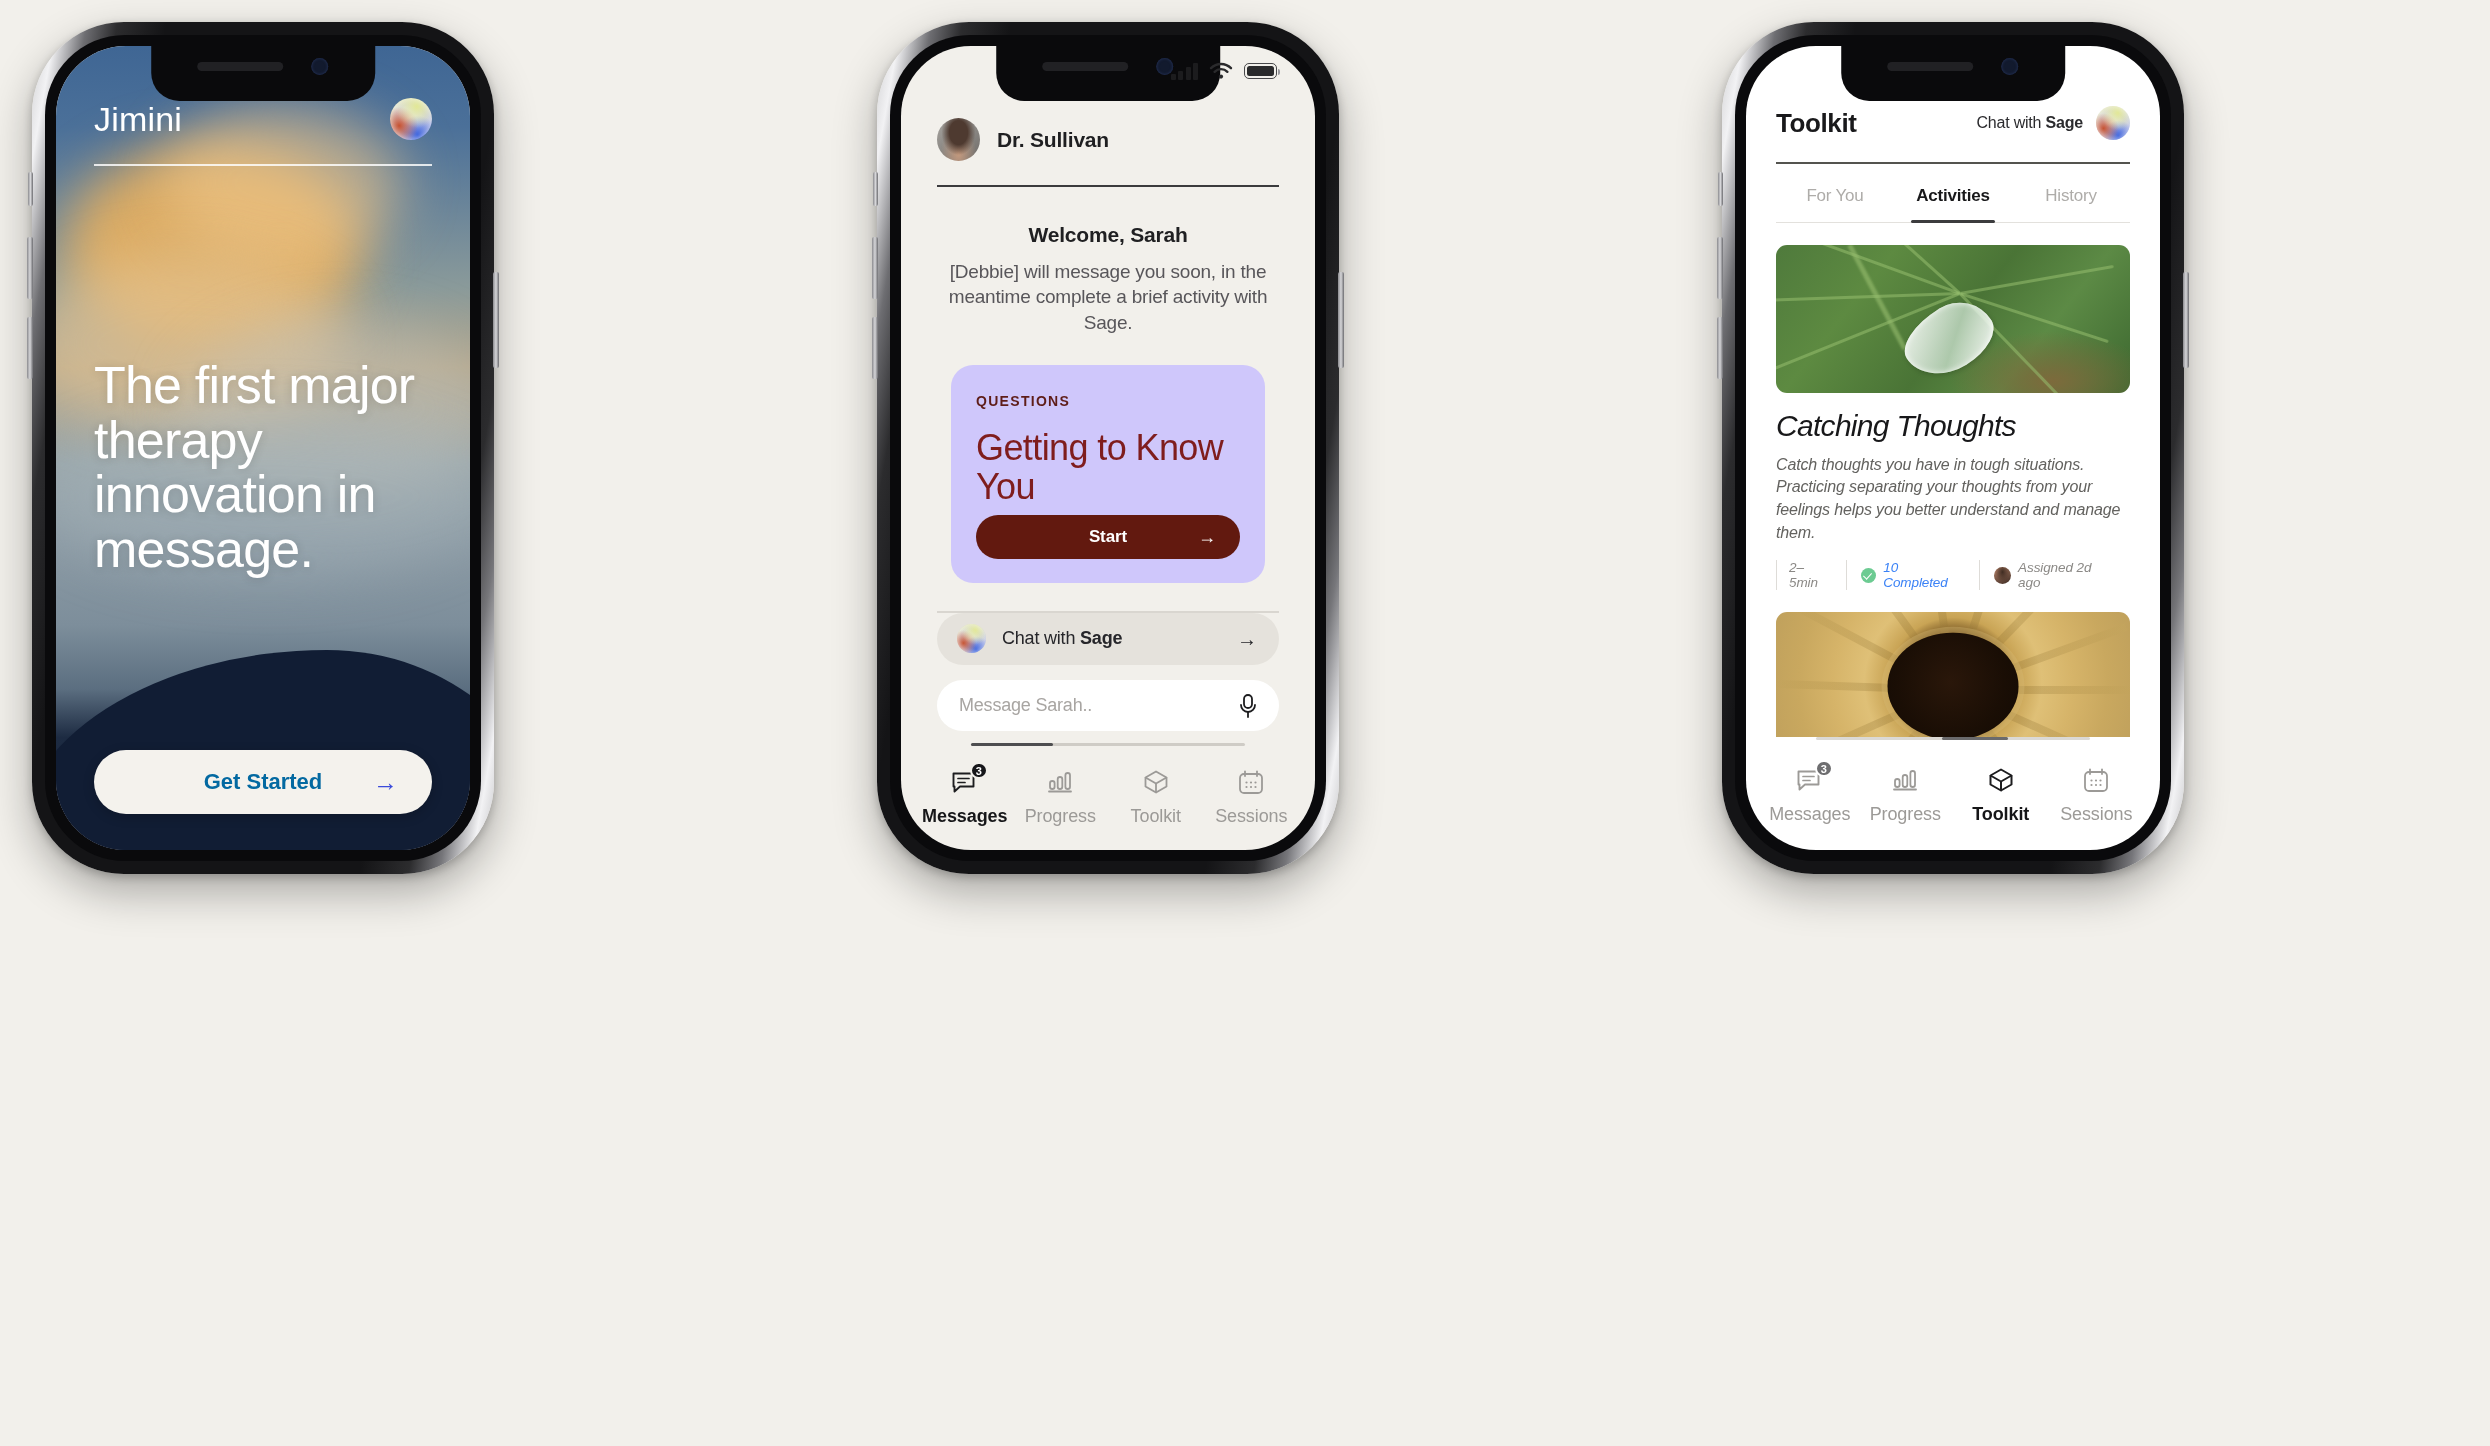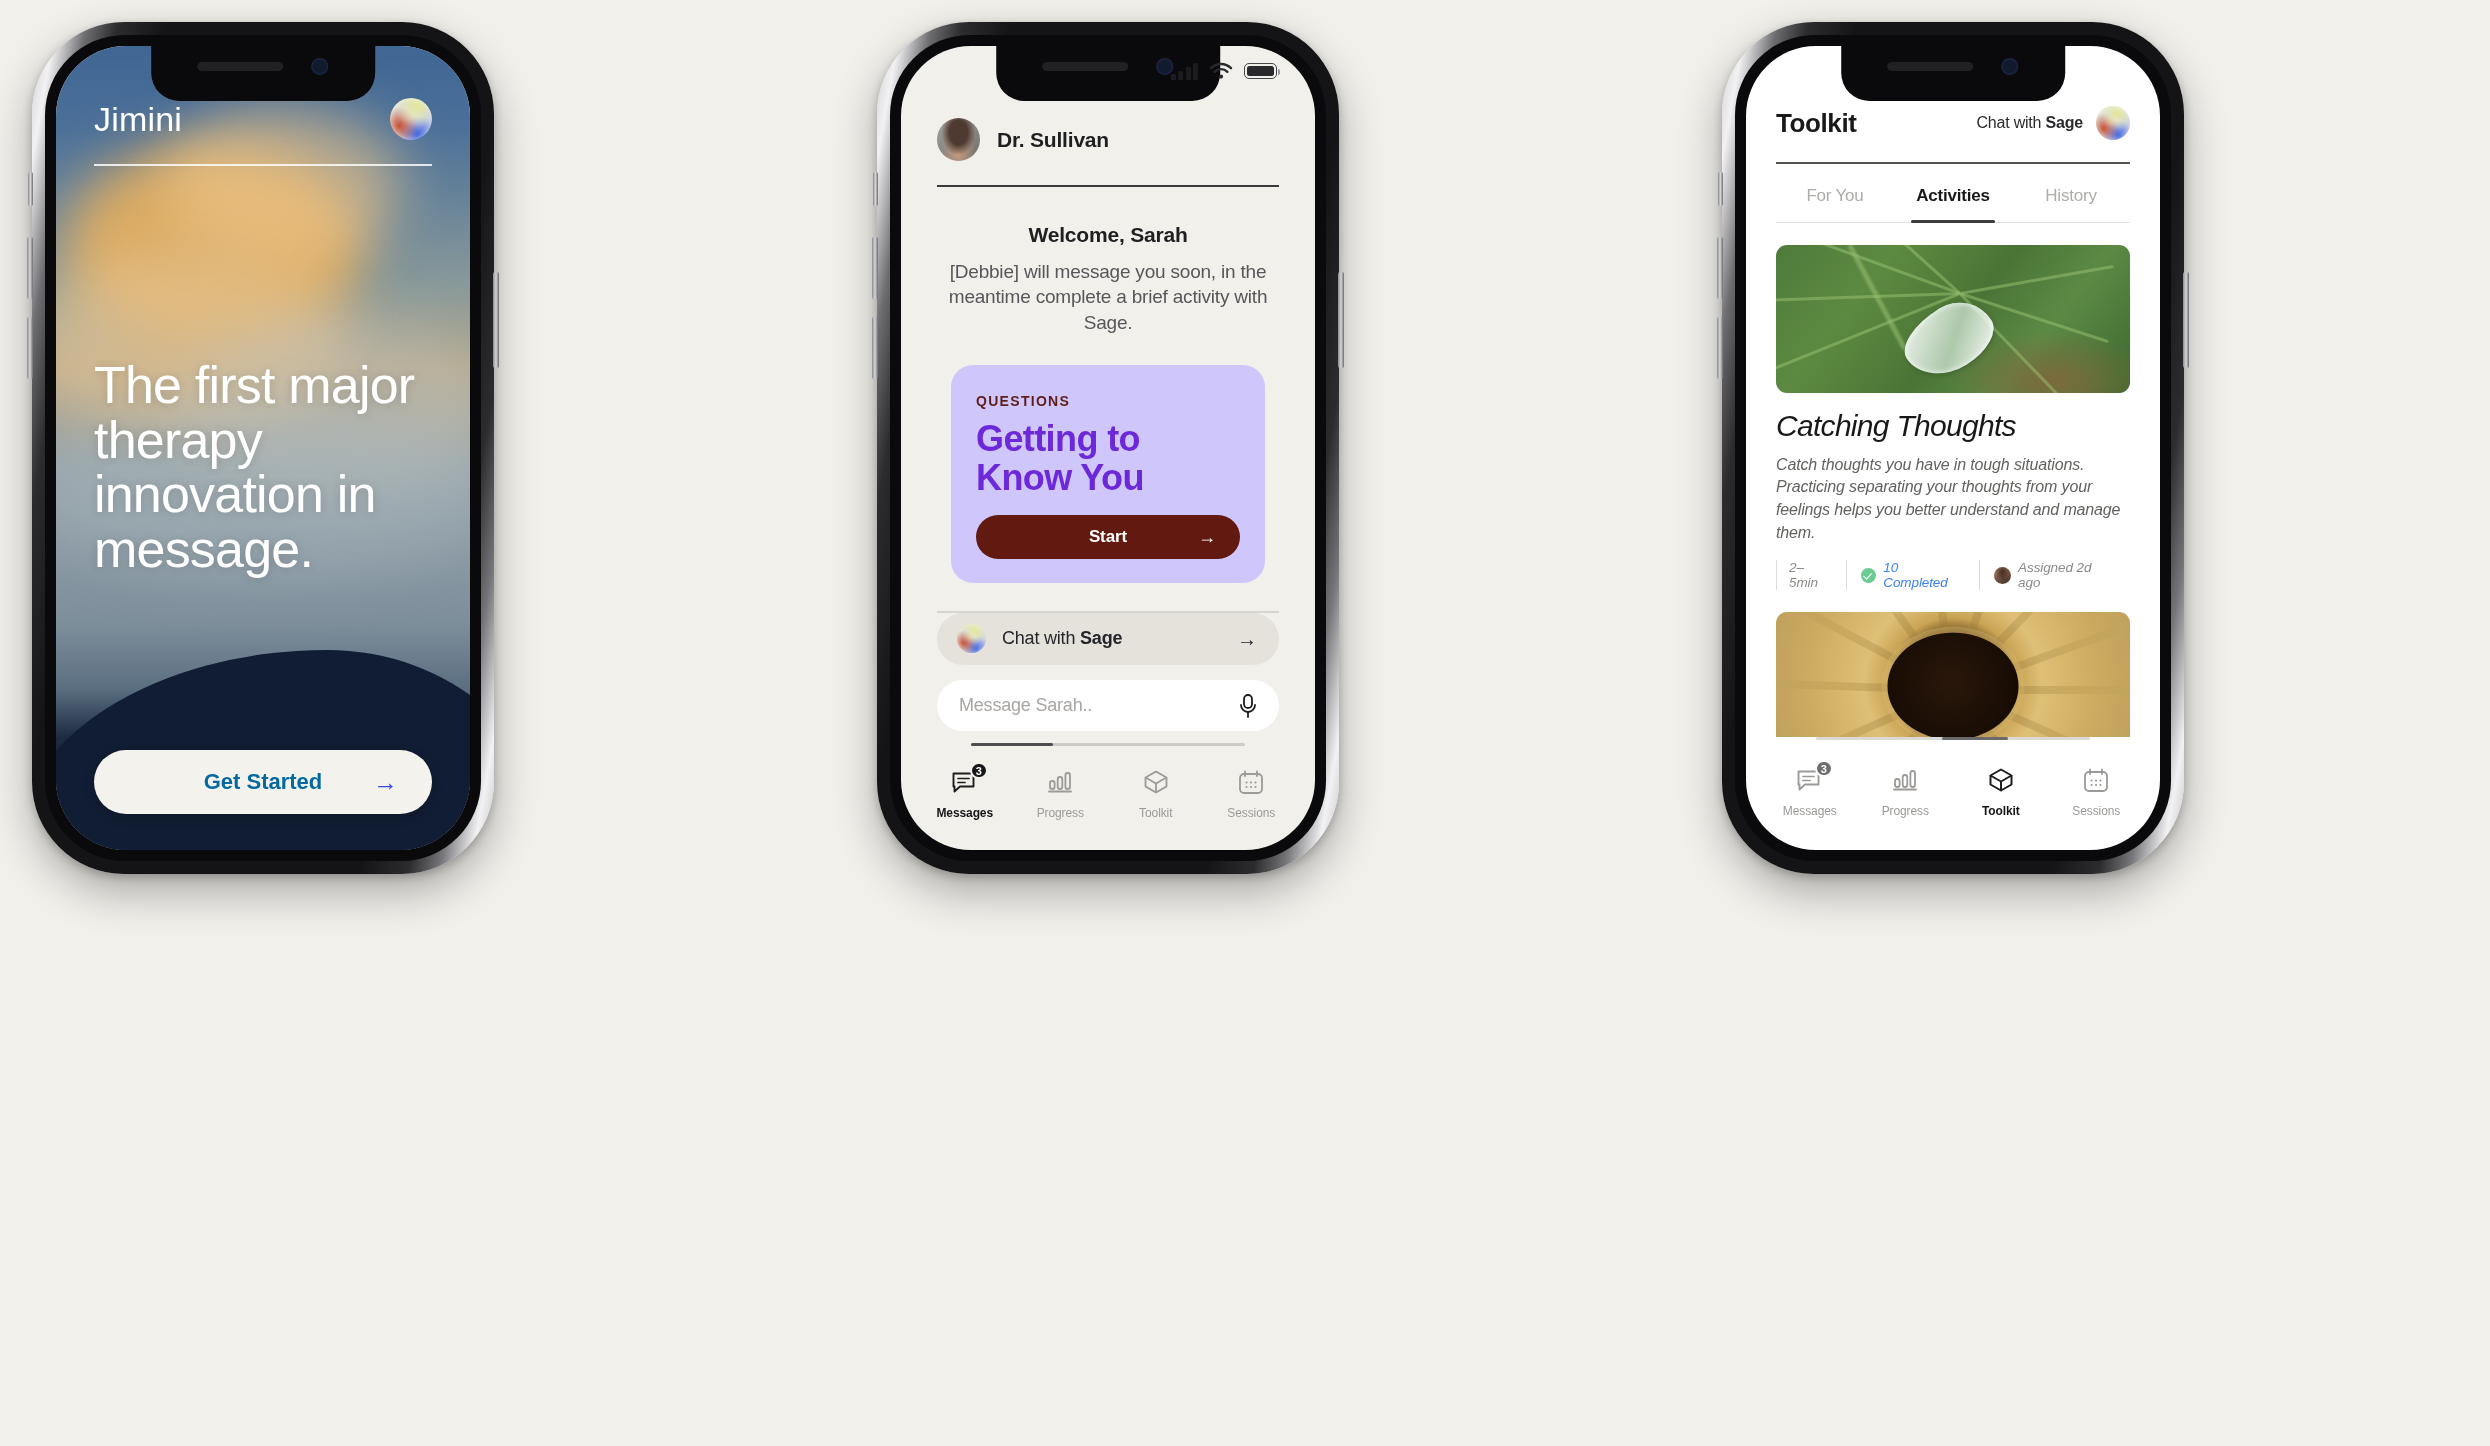--- a/index.html
+++ b/index.html
@@ -149,21 +149,21 @@
   .welcome p { font-size: 19px; color: #58565a; line-height: 1.35; margin-top: 12px; letter-spacing: -0.2px; }
 
   .q-card {
     margin: 30px 50px 0 50px;
     background: #cfc7fb; border-radius: 22px;
     padding: 28px 25px 24px 25px;
     min-height: 218px;
     display: flex; flex-direction: column;
   }
   .q-kicker { font-size: 14px; font-weight: 700; letter-spacing: 1.3px; color: #5e1d18; }
-  .q-title { font-size: 36px; line-height: 1.06; color: #6d28d9; font-weight: 700; margin-top: 11px; letter-spacing: -0.6px; }
+  .q-title { font-size: 36px; line-height: 1.06; color: #7f1d1d; font-weight: 400; margin-top: 20px; letter-spacing: -0.6px; }
   .q-btn {
     margin-top: auto; height: 44px; border-radius: 24px;
     background: #62190f; position: relative;
     display: flex; align-items: center; justify-content: center;
   }
   .q-btn-label { color: #fff; font-size: 17px; font-weight: 700; letter-spacing: -0.1px; }
   .q-btn-arrow { position: absolute; right: 24px; color: #fff; font-size: 18px; line-height: 1; }
 
   .p2-rule2 { margin: 28px 36px 0 36px; height: 1.2px; background: #d9d6d0; }
   .p2-spacer { flex: 1; }
@@ -193,21 +193,21 @@
   .home-ind { margin: 12px auto 0 auto; width: 66%; height: 3px; background: #cfccc6; border-radius: 2px; position: relative; }
   .home-ind::after { content:""; position:absolute; left:0; top:0; height:100%; width:30%; background:#4e4e50; border-radius:2px; }
 
   .tabbar {
     margin-top: 6px; height: 100px;
     display: flex; align-items: flex-start; justify-content: space-around;
     padding: 16px 16px 0 16px;
   }
   .tab { display: flex; flex-direction: column; align-items: center; gap: 8px; width: 25%; position: relative; }
   .tab .ti { width: 30px; height: 30px; display: block; position: relative; }
-  .tab-label { font-size: 12px; color: #9c9a97; letter-spacing: -0.1px; text-align: right; }
+  .tab-label { font-size: 18px; color: #9c9a97; letter-spacing: -0.1px; text-align: right; }
   .tab.active .tab-label { color: #161618; font-weight: 700; }
   .badge {
     position: absolute; top: -6px; right: -8px;
     min-width: 17px; height: 17px; border-radius: 9px;
     background: #17171a; color: #fff; font-size: 11px; font-weight: 700;
     display: flex; align-items: center; justify-content: center;
     padding: 0 4px; border: 2px solid #f2f0eb;
   }
 
   

